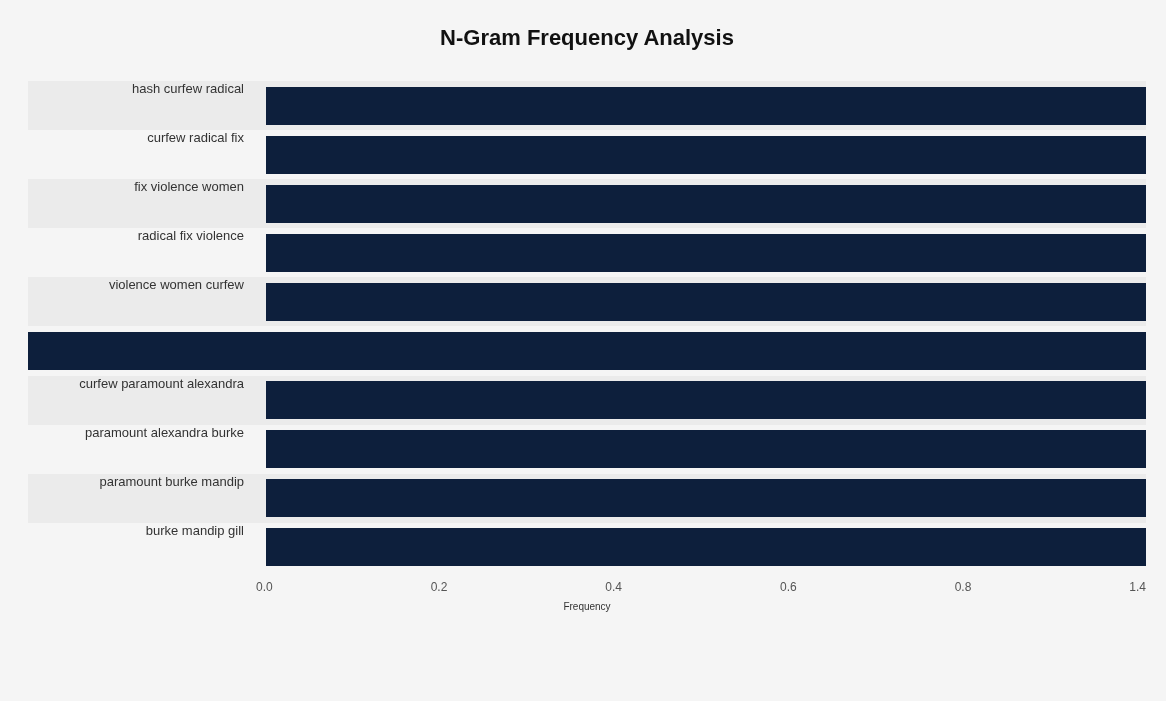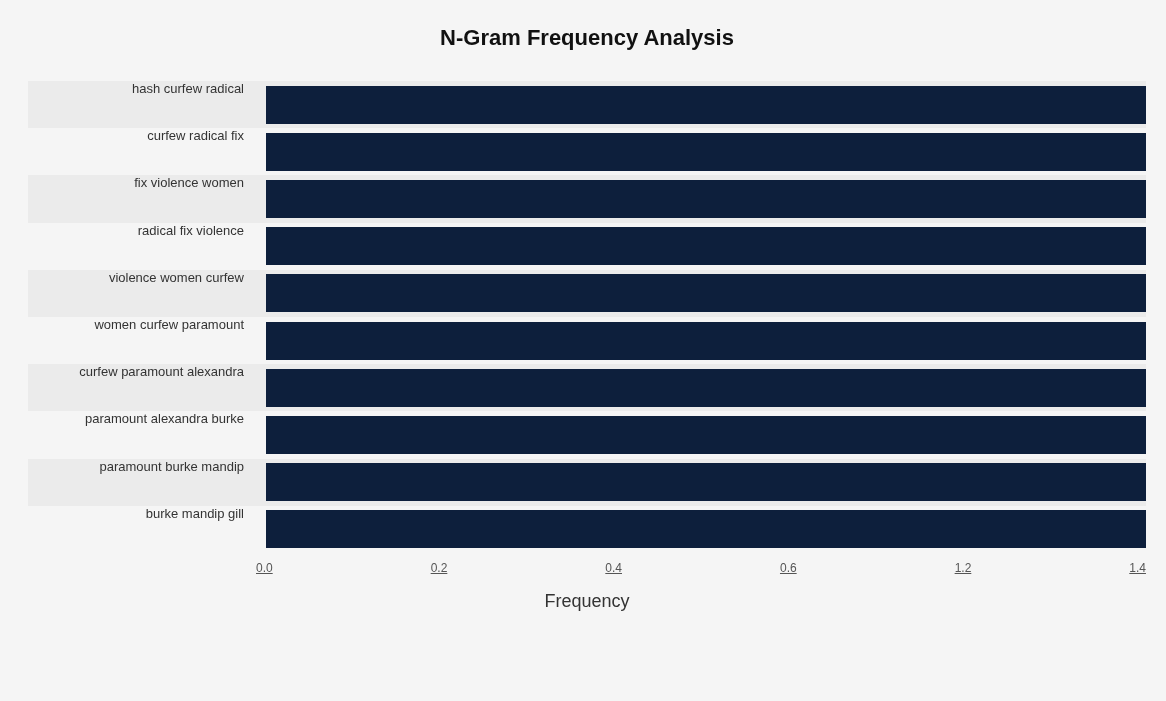--- a/index.html
+++ b/index.html
@@ -98,28 +98,27 @@
       display: flex;
       width: 100%;
       justify-content: space-between;
       padding-right: 0px;
     }
 
     .x-tick {
       font-size: 12px;
       color: #555;
       text-align: left;
-      text-decoration: underline;
     }
 
     .x-axis-title {
       text-align: center;
-      font-size: 18px;
+      font-size: 10px;
       color: #333;
-      margin-top: 16px;
+      margin-top: 7px;
     }
   </style>
 </head>
 <body>
 
 <div class="chart-container">
   <div class="chart-title">N-Gram Frequency Analysis</div>
 
   <div class="chart-area">
     <div class="bars-section" id="bars-section">
@@ -148,21 +147,20 @@
             <div class="bar-fill" style="width: 100%; background-color: rgb(13, 31, 60);"></div>
           </div>
         </div>
         <div class="bar-row">
           <div class="bar-label">violence women curfew</div>
           <div class="bar-track">
             <div class="bar-fill" style="width: 100%; background-color: rgb(13, 31, 60);"></div>
           </div>
         </div>
         <div class="bar-row">
-          <div class="bar-label">women curfew paramount</div>
           <div class="bar-track">
             <div class="bar-fill" style="width: 100%; background-color: rgb(13, 31, 60);"></div>
           </div>
         </div>
         <div class="bar-row">
           <div class="bar-label">curfew paramount alexandra</div>
           <div class="bar-track">
             <div class="bar-fill" style="width: 100%; background-color: rgb(13, 31, 60);"></div>
           </div>
         </div>
@@ -185,19 +183,19 @@
           </div>
         </div>
       </div>
 
     <div class="x-axis" id="x-axis-container">
       <div class="x-axis-labels" id="x-axis-labels">
       <span class="x-tick">0.0</span>
           <span class="x-tick">0.2</span>
           <span class="x-tick">0.4</span>
           <span class="x-tick">0.6</span>
-          <span class="x-tick">1.2</span>
+          <span class="x-tick">0.8</span>
           <span class="x-tick">1.4</span>
         </div>
     </div>
     <div class="x-axis-title">Frequency</div>
   </div>
 </div>
 
 </body></html>

